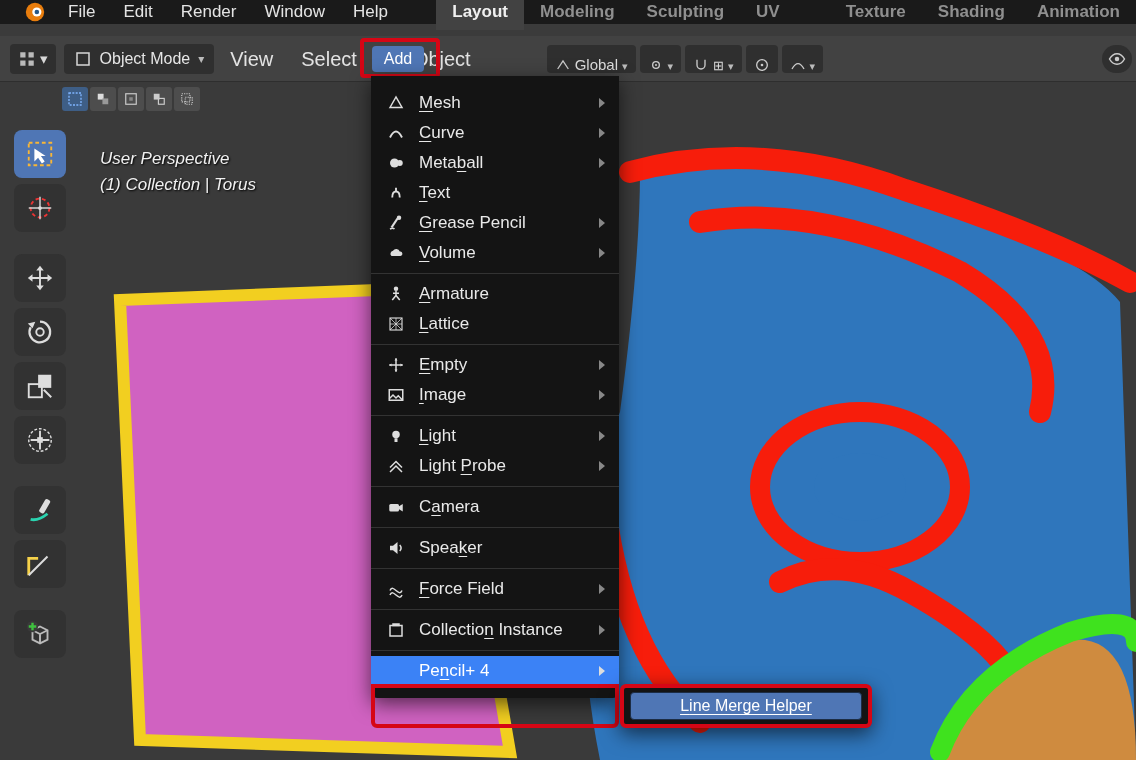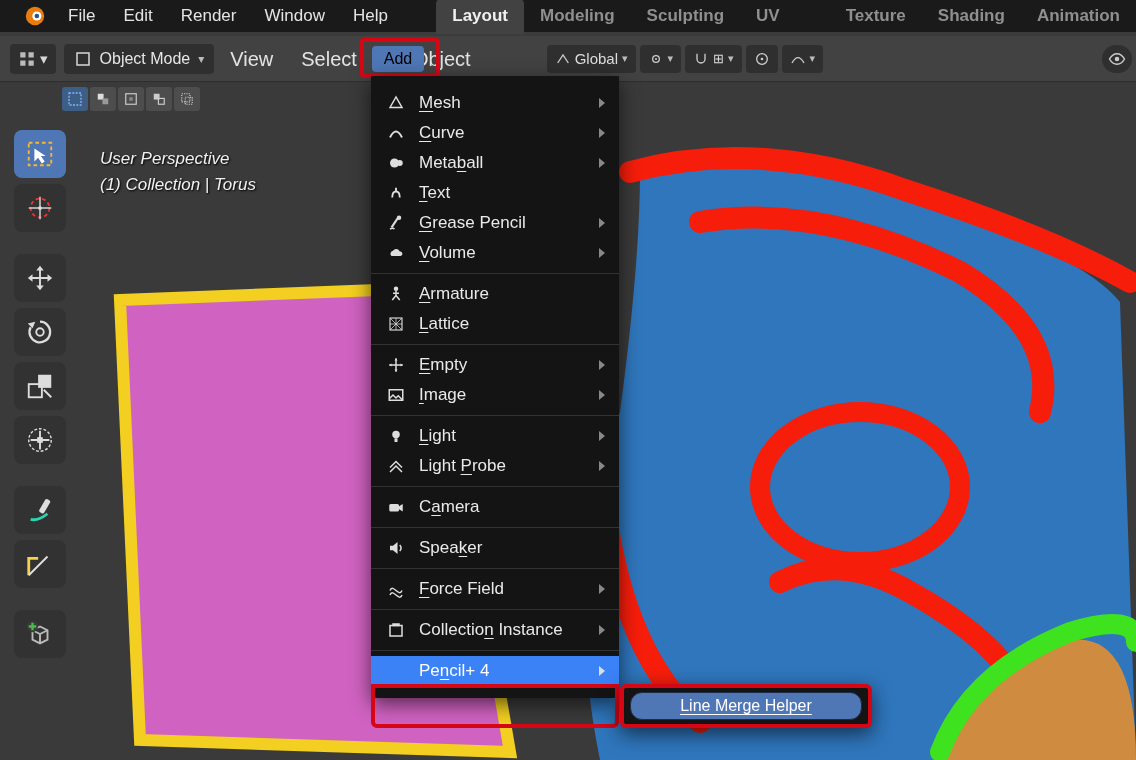--- a/index.html
+++ b/index.html
@@ -7,21 +7,21 @@
   body {
     background: #3b3b3b;
     color: #e6e6e6;
     font-family: -apple-system, BlinkMacSystemFont, "Segoe UI", Arial, sans-serif;
     font-size: 17px;
     position: relative;
   }
 
   
   .menubar {
-    position: absolute; left:0; top:0; width:1136px; height:32px;
+    position: absolute; left:0; top:0; width:1136px; height:24px;
     background: #1a1a1a;
     display:flex; align-items:center;
     padding-left:20px;
   }
   .logo {
     width:28px;height:28px;margin:0 8px 0 4px;
     display:flex;align-items:center;justify-content:center;
   }
   .menubar .m-item {
     padding: 0 14px; height:36px; line-height:36px;
@@ -72,25 +72,25 @@
     position:absolute; left:360px; top:38px;
     width:80px; height:40px;
     border:4px solid #d60615; border-radius:4px;
     pointer-events:none;
   }
   .add-btn-bg{
     position:absolute; left:372px; top:46px;
     width:52px;height:26px;
     background:#4f76b5; border-radius:4px;
     display:flex;align-items:center;justify-content:center;
-    color:#000000;font-size:16px;
+    color:#ffffff;font-size:16px;
   }
   .overlay-pill { margin-left:auto; margin-right:4px; width:30px;height:28px;background:#2f2f2f;border-radius:16px;display:flex;align-items:center;justify-content:center;}
   .toolbar .cluster{display:flex;align-items:center;gap:4px; margin-left:60px;}
-  .toolbar .cluster .chip{height:28px;padding:0 8px;background:#2f2f2f;border-radius:4px;display:flex;align-items:center;gap:4px;font-size:15px;color:#ddd;}
+  .toolbar .cluster .chip{height:28px;padding:0 8px;background:#2f2f2f;border-radius:4px;display:flex;align-items:flex-end;gap:4px;font-size:15px;color:#ddd;}
   .toolbar .cluster .chev{font-size:11px;color:#bbb;}
 
   
   .sel-row{
     position:absolute; left:62px; top:85px;
     height:28px; display:flex; gap:2px;
     align-items:center;
   }
   .sel-row .sq{width:26px;height:24px;background:#4d4d4d;border-radius:3px;display:flex;align-items:center;justify-content:center;}
   .sel-row .sq:first-child{background:#3e5e86;}
@@ -161,21 +161,21 @@
   .submenu{
     position:absolute; left:620px; top:684px;
     width:252px; height:44px;
     background:#141414;
     border-radius:6px;
     border:4px solid #d60615;
     display:flex;align-items:center;justify-content:center;
     box-shadow:0 6px 20px rgba(0,0,0,.6);
   }
   .submenu .inner{
-    width:232px;height:28px;border-radius:12px;
+    width:232px;height:28px;border-radius:4px;
     background:#4f76b5;color:#fff;
     display:flex;align-items:center;justify-content:center;
     border:1px solid #1c2c44;
     font-size:16px;
   }
   .submenu .inner span{text-decoration:underline;text-underline-offset:3px;}
 
   
   .viewport{
     position:absolute; left:0; top:82px; width:1136px; height:678px;

